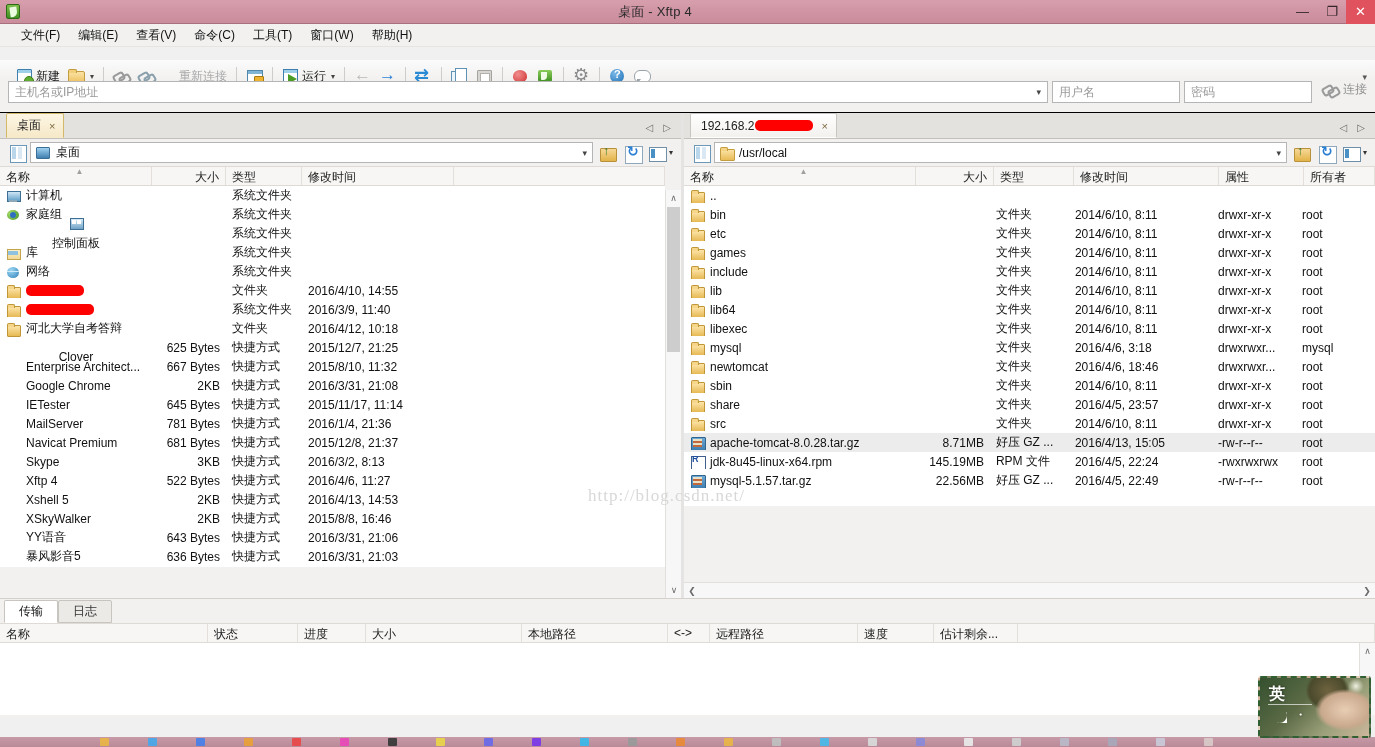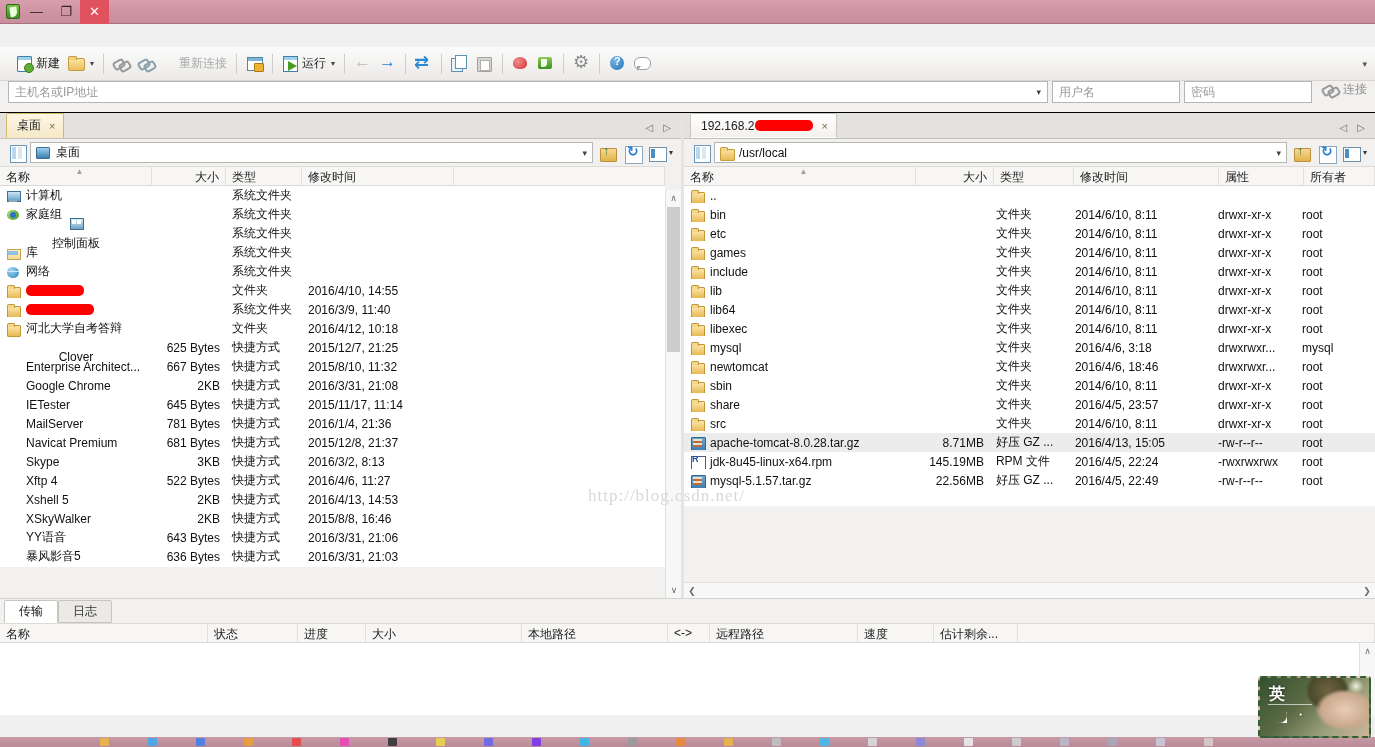--- a/index.html
+++ b/index.html
@@ -50,21 +50,21 @@
   .menubar {
     position: absolute; left: 0; top: 24px; width: 1375px; height: 23px;
     background: #f2f1f0;
     display: flex; align-items: center; padding-left: 12px;
     border-bottom: 1px solid #e6e4e2;
   }
   .menu-item { padding: 2px 9px; color: #111; font-size: 12px; }
 
   
   .toolbar {
-    position: absolute; left: 0; top: 47px; width: 1375px; height: 34px;
+    position: absolute; left: 0; top: 60px; width: 1375px; height: 34px;
     background: linear-gradient(to bottom, #fbfbfb, #eceae8);
     border-bottom: 1px solid #d8d5d2;
     display: flex; align-items: center; padding-left: 12px;
   }
   .tool {
     height: 26px; display: flex; align-items: center; gap: 3px;
     padding: 0 4px; border-radius: 2px; font-size: 12px; color: #1a1a1a;
   }
   .tool.dis { color: #a8a8a8; gap: 24px; }
   .tsep { width: 1px; height: 20px; background: #cfcdcb; margin: 0 5px; }
@@ -327,27 +327,37 @@
 </style>
 </head>
 <body>
 
 <div id="app">
 
   <div class="titlebar">
     <div class="tb-icon">
         <div class="leafbox"></div>
       </div>
+    <div class="tb-title">桌面 - Xftp 4</div>
     <div class="tb-buttons">
       <div class="tb-btn">—</div>
       <div class="tb-btn max">❐</div>
       <div class="tb-btn close">✕</div>
     </div>
   </div>
 
+  <div class="menubar">
+    <div class="menu-item">文件(F)</div>
+    <div class="menu-item">编辑(E)</div>
+    <div class="menu-item">查看(V)</div>
+    <div class="menu-item">命令(C)</div>
+    <div class="menu-item">工具(T)</div>
+    <div class="menu-item">窗口(W)</div>
+    <div class="menu-item">帮助(H)</div>
+  </div>
 
   <div class="toolbar">
     <div class="tool">
       <span class="ic ic-new"></span>
       <span>新建</span>
     </div>
     <div class="tool">
       <span class="ic ic-folder"></span>
       <span class="caret">▾</span>
     </div>

